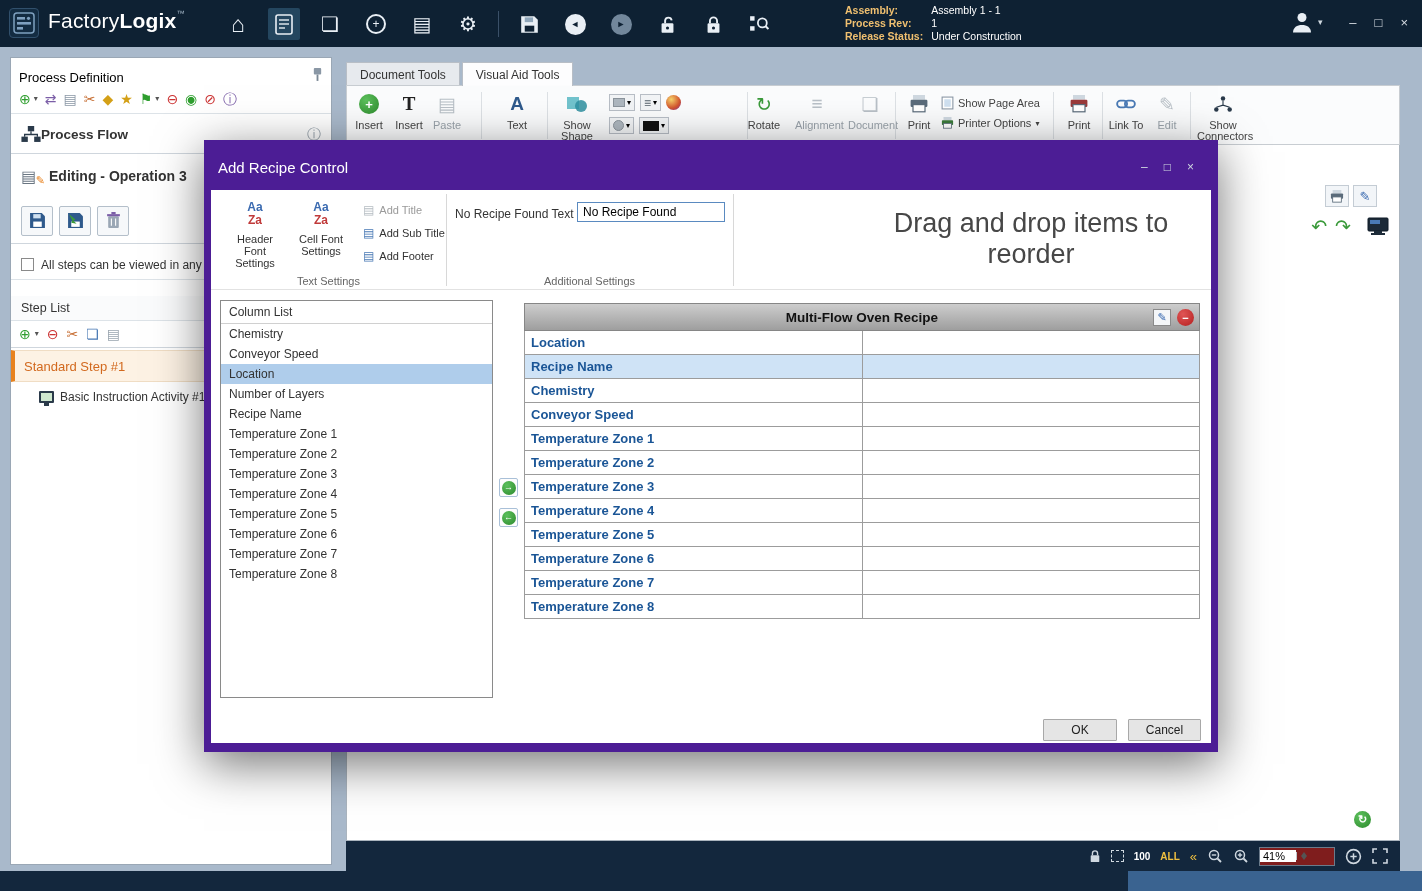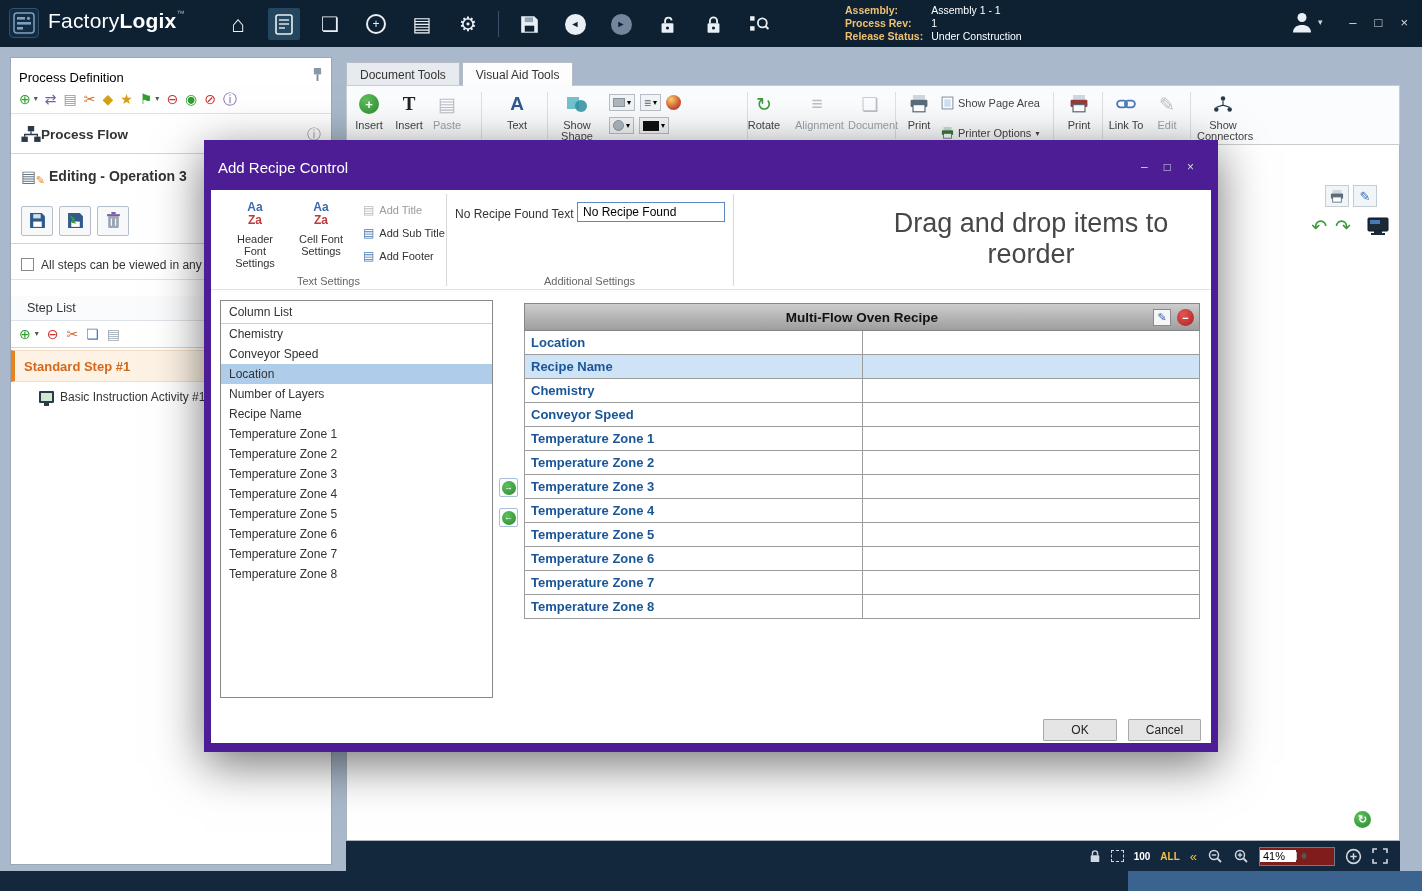--- a/index.html
+++ b/index.html
@@ -38,23 +38,23 @@
   .pf-row{position:absolute;left:0;top:58px;right:0;height:38px;display:flex;align-items:center;padding:0 10px;border-bottom:1px solid #cfd6dd;font-size:13px}
   .pf-row b{font-size:13.5px}
   .pf-row .info{margin-left:auto;color:#98a3ad;font-size:14px}
   .ed-row{position:absolute;left:0;top:98px;right:0;height:40px;display:flex;align-items:center;gap:8px;padding:0 10px;font-size:14px}
   .ed-ico{position:relative;width:20px;height:18px;font-size:16px;color:#6a7682}
   .ed-ico .pen{position:absolute;right:-4px;bottom:-2px;font-size:11px;color:#e8821e}
   .lp-btnrow{position:absolute;left:0;top:140px;right:0;height:46px;display:flex;align-items:center;gap:6px;padding:0 10px;border-bottom:1px solid #cfd6dd}
   .tool-btn{width:32px;height:30px;border:1px solid #b4bfca;background:#f6f8fa;border-radius:2px;display:flex;align-items:center;justify-content:center}
   .lp-check{position:absolute;left:0;top:192px;right:0;height:30px;display:flex;align-items:center;gap:7px;padding:0 10px;font-size:12px;border-bottom:1px solid #dde3e8;white-space:nowrap;overflow:hidden}
   .chk{width:13px;height:13px;border:1px solid #8a8a8a;background:#fff;flex:0 0 auto;cursor:pointer}
-  .lp-sl-head{position:absolute;left:0;top:238px;right:0;height:25px;display:flex;align-items:center;padding:0 16px;font-size:12.5px;border-bottom:1px solid #dde3e8;background:#fafbfc}
+  .lp-sl-head{position:absolute;left:0;top:238px;right:0;height:25px;display:flex;align-items:center;padding:0 10px;font-size:12.5px;border-bottom:1px solid #dde3e8;background:#fafbfc}
   .lp-toolbar2{position:absolute;left:0;top:263px;right:0;height:27px;display:flex;align-items:center;gap:8px;padding:0 8px;border-bottom:1px solid #cfd6dd}
-  .step-row{position:absolute;left:0;top:292px;right:0;height:32px;display:flex;align-items:center;padding-left:9px;background:#fdf2e4;border-left:4px solid #e8821e;border-top:1px solid #f0ddc4;border-bottom:1px solid #f0ddc4;color:#d2691e;font-size:13px;font-weight:700;cursor:pointer}
+  .step-row{position:absolute;left:0;top:292px;right:0;height:32px;display:flex;align-items:center;padding-left:9px;background:#fdf2e4;border-left:4px solid #e8821e;border-top:1px solid #f0ddc4;border-bottom:1px solid #f0ddc4;color:#d2691e;font-size:13px;font-weight:400;cursor:pointer}
   .act-row{position:absolute;left:0;top:326px;right:0;height:26px;display:flex;align-items:center;gap:6px;padding-left:28px;font-size:12px;cursor:pointer}
   
   .main{position:absolute;left:346px;top:57px;width:1054px;height:814px}
   .tabs{position:absolute;left:0;top:5px;display:flex}
   .tab{height:24px;padding:0 13px;font-size:12px;display:flex;align-items:center;border:1px solid #b8bec6;border-bottom:none;background:#e7eaee;color:#333;cursor:pointer;margin-right:2px}
   .tab.active{background:#fdfdfe;position:relative;z-index:2}
   .ribbon{position:absolute;left:0;top:28px;right:0;height:60px;background:#fbfcfd;border:1px solid #c8cdd2}
   .rb-big{position:absolute;top:5px;width:44px;text-align:center;cursor:pointer}
   .rb-ico{height:26px;display:flex;align-items:center;justify-content:center;font-size:19px}
   .rb-lbl{font-size:11px;color:#444;line-height:11px;margin-top:3px}
@@ -420,21 +420,21 @@
       <div class="rb-ico">
         <svg width="20" height="18" viewBox="0 0 16 15">
             <rect x="3" y="0" width="10" height="4" fill="#cfd8e0"></rect>
             <rect x="1" y="4" width="14" height="6" rx="1" fill="#5a6b7a"></rect>
             <rect x="3" y="8" width="10" height="6" fill="#fff" stroke="#5a6b7a"></rect>
           </svg>
       </div>
       <div class="rb-lbl">Print</div>
     </div>
     <div style="position:absolute;left:594px;top:10px">
-      <button class="gbtn" style="margin-bottom:17px">
+      <button class="gbtn" style="margin-bottom:7px">
         <svg width="13" height="14" viewBox="0 0 12 13">
             <rect x="1" y="1" width="10" height="11" fill="#fff" stroke="#8a97a5"></rect>
             <rect x="3" y="3" width="6" height="7" fill="#cfe0f0"></rect>
           </svg>
         <span>Show Page Area</span>
       </button>
       <button class="gbtn">
         <svg width="13" height="12" viewBox="0 0 16 15">
             <rect x="3" y="0" width="10" height="4" fill="#cfd8e0"></rect>
             <rect x="1" y="4" width="14" height="6" rx="1" fill="#3a7a3a"></rect>

